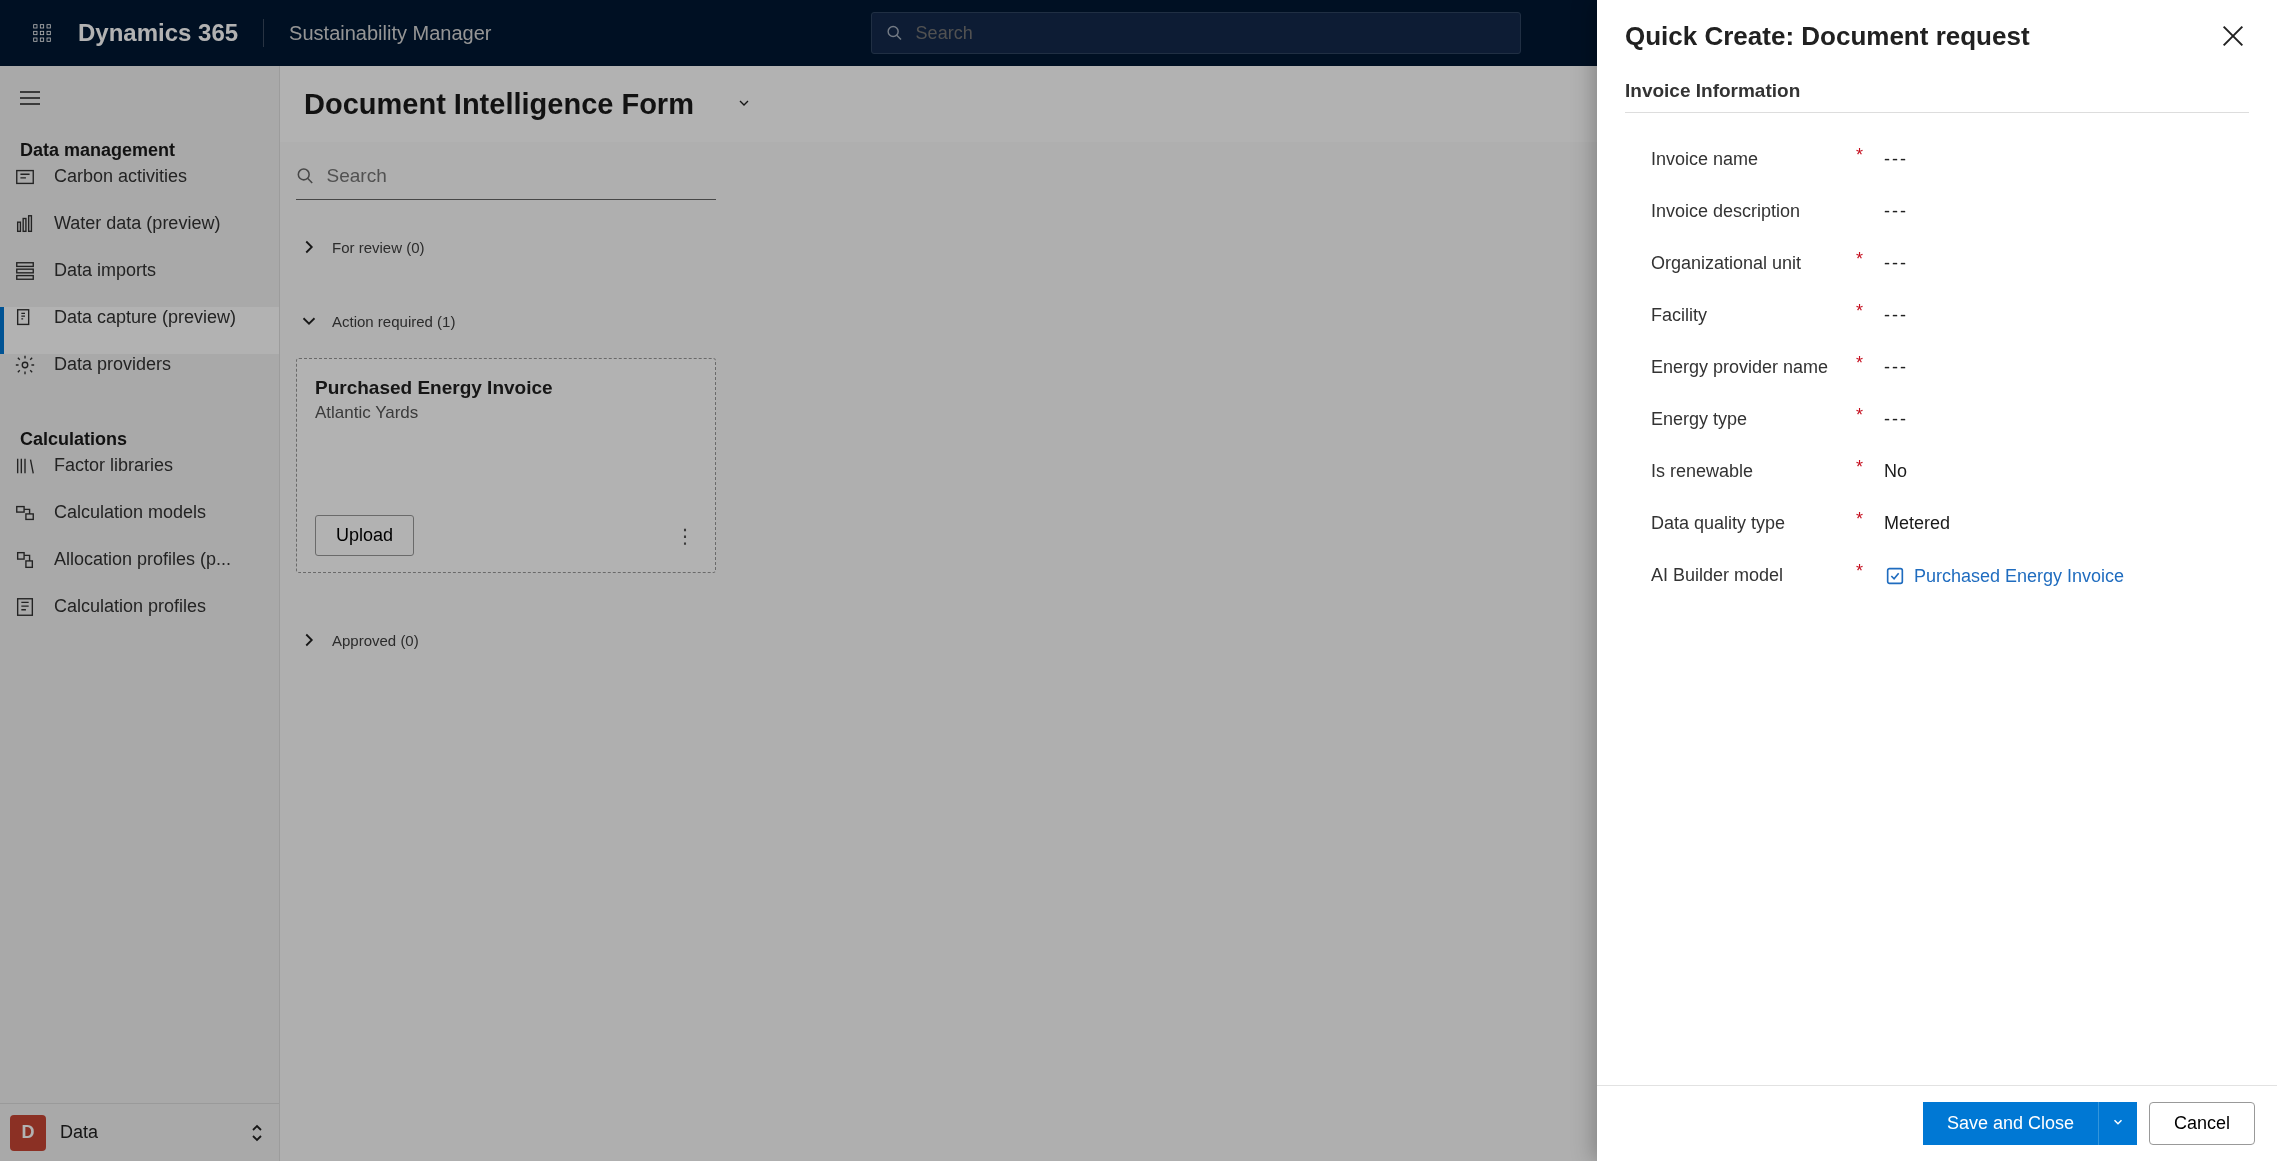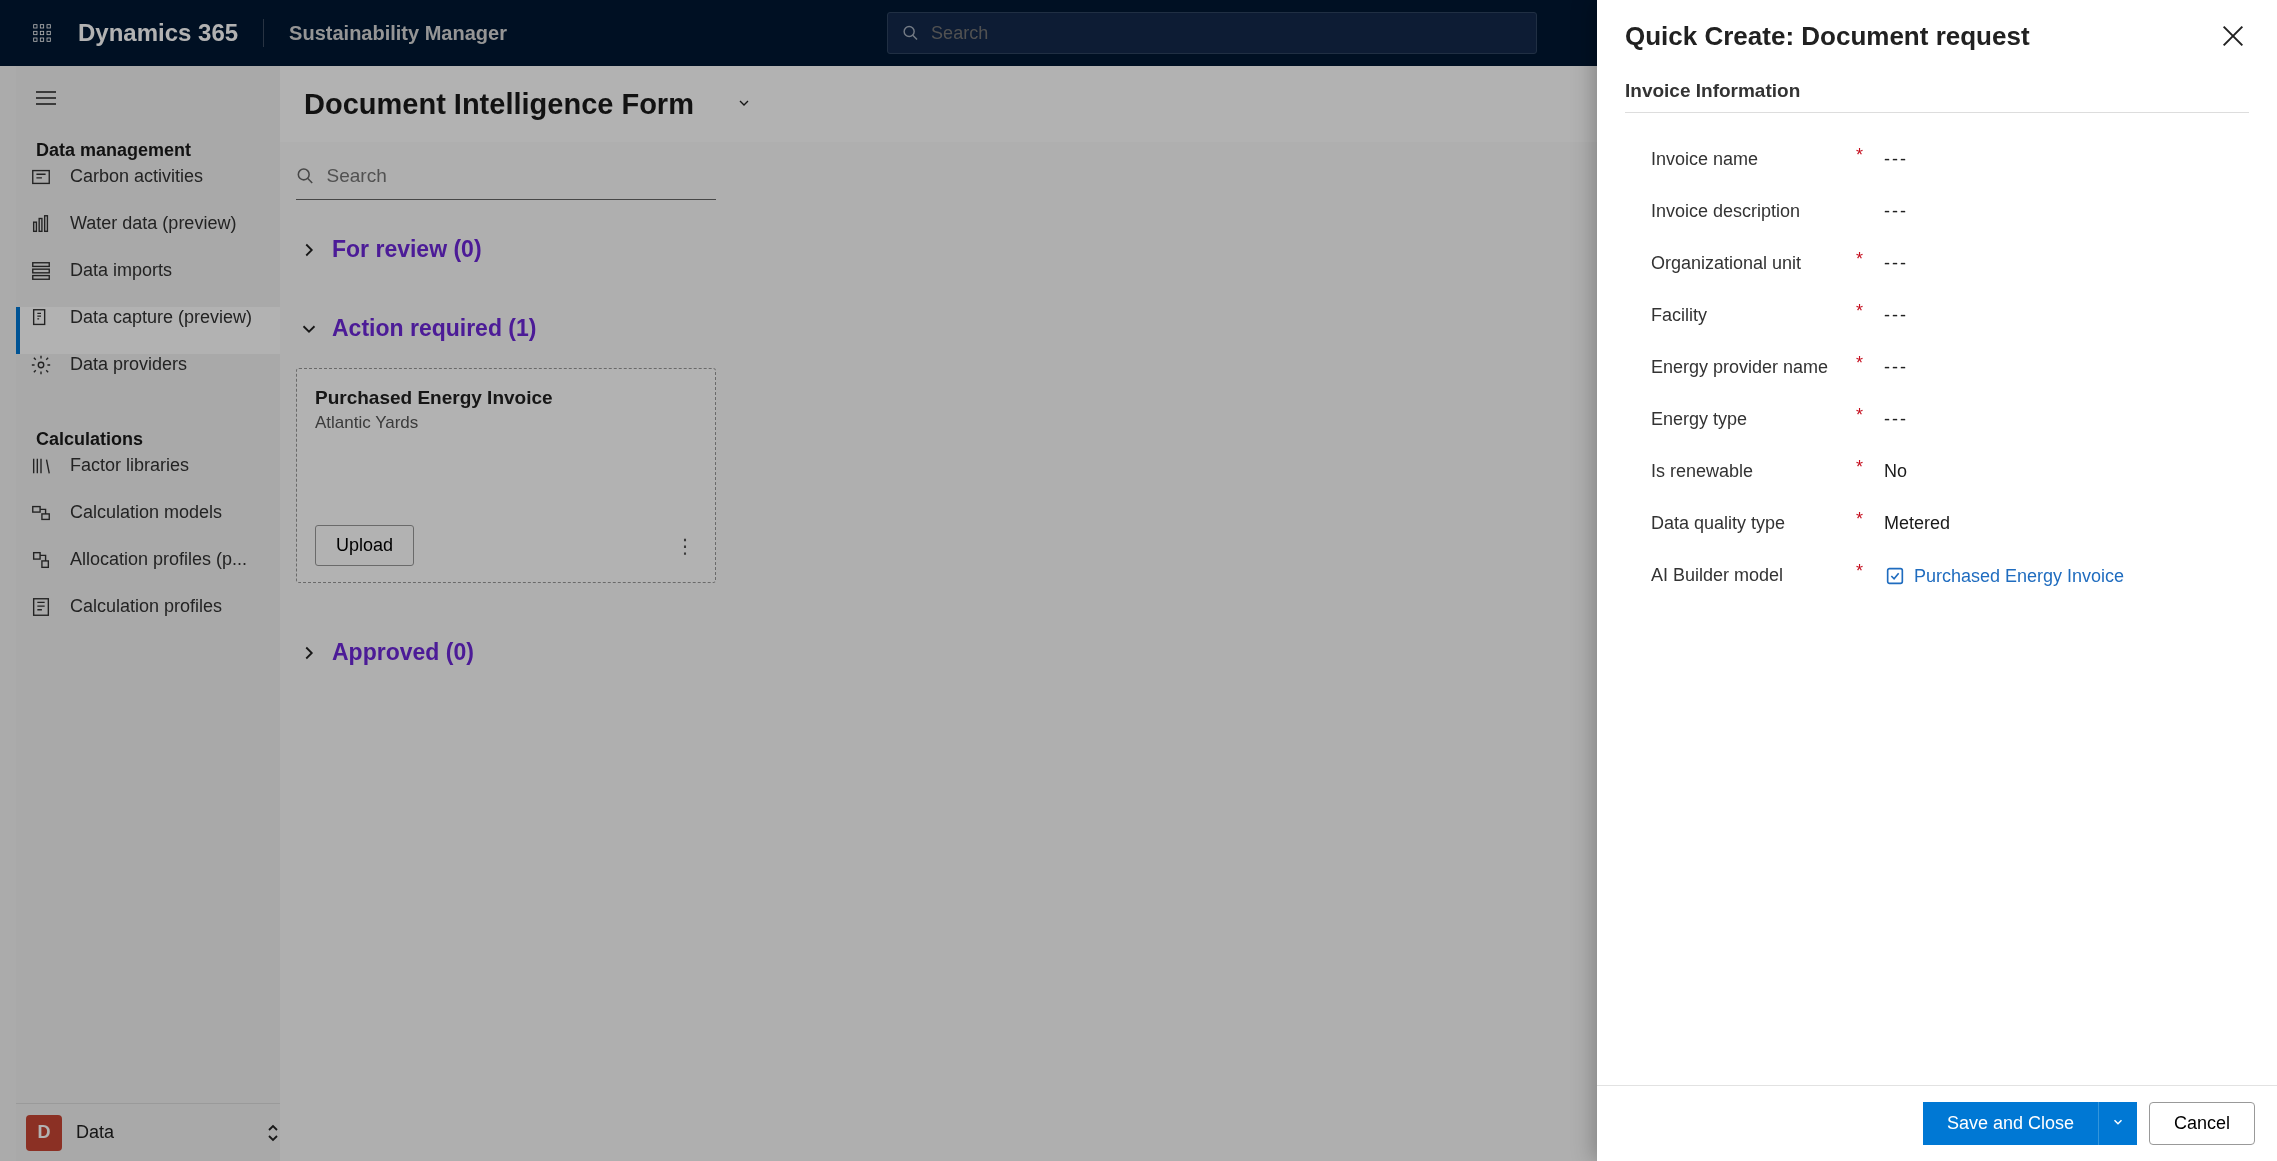--- a/index.html
+++ b/index.html
@@ -4,28 +4,28 @@
   <style>
     * { box-sizing: border-box; margin: 0; padding: 0; font-family: "Segoe UI", -apple-system, sans-serif; }
     body { width: 2277px; height: 1161px; overflow: hidden; background: #f5f5f5; font-size: 14px; color: #212121; position: relative; }
 
     
     .topbar { height: 66px; background: #001833; color: #fff; display: flex; align-items: center; padding: 0 26px; }
     .waffle { width: 32px; height: 32px; display: flex; align-items: center; justify-content: center; cursor: pointer; }
     .waffle svg { width: 20px; height: 20px; }
     .brand { font-size: 24px; font-weight: 600; margin-left: 20px; color: #fff; }
     .divider-v { height: 28px; border-left: 1px solid #3a4a5f; margin: 0 25px; }
-    .app-name { font-size: 20px; color: #d6d6d6; font-weight: 700; }
+    .app-name { font-size: 20px; color: #d6d6d6; font-weight: 400; }
     .search-wrap { margin-left: 380px; }
     .search-box { width: 650px; height: 42px; background: #13294b; border: 1px solid #2f4460; border-radius: 3px; display: flex; align-items: center; padding: 0 14px; color: #a6b0bf; }
     .search-box svg { width: 18px; height: 18px; margin-right: 12px; }
     .search-box input { background: transparent; border: none; outline: none; color: #d6d6d6; font-size: 18px; width: 100%; }
 
     
-    .sidebar { position: absolute; top: 66px; left: 16px; bottom: 0; width: 280px; background: #f2f2f2; border-right: 1px solid #e0e0e0; display: flex; flex-direction: column; }
+    .sidebar { position: absolute; top: 66px; left: 0; bottom: 0; width: 280px; background: #f2f2f2; border-right: 1px solid #e0e0e0; display: flex; flex-direction: column; }
     .hamburger { width: 44px; height: 44px; display: flex; align-items: center; justify-content: center; margin: 10px 8px; cursor: pointer; }
     .hamburger div { width: 20px; height: 2px; background: #555; position: relative; }
     .hamburger div::before, .hamburger div::after { content: ''; position: absolute; width: 20px; height: 2px; background: #555; left: 0; }
     .hamburger div::before { top: -6px; }
     .hamburger div::after { top: 6px; }
     .nav-section { padding: 10px 0 5px 20px; font-size: 18px; font-weight: 600; color: #1a1a1a; }
     .nav-item { display: flex; height: 47px; padding: 0 14px; cursor: pointer; font-size: 18px; color: #333; gap: 18px; }
     .nav-item.active { background: #fff; position: relative; }
     .nav-item.active::before { content: ''; position: absolute; left: 0; top: 0; bottom: 0; width: 4px; background: #0078d4; }
     .nav-icon { width: 22px; height: 22px; display: flex; align-items: center; justify-content: center; flex-shrink: 0; }
@@ -42,21 +42,21 @@
     .page-title { font-size: 29px; font-weight: 600; color: #1a1a1a; }
     .title-chevron { margin-left: 10px; cursor: pointer; }
 
     .content { padding: 0 0 0 0; height: calc(100% - 76px); overflow: auto; background: #fbfbfb; }
     .inner-search { margin: 12px 0 12px 16px; width: 420px; border-bottom: 1px solid #666; display: flex; align-items: center; height: 46px; padding-bottom: 2px; }
     .inner-search svg { width: 20px; height: 20px; margin-right: 12px; color: #666; }
     .inner-search input { border: none; outline: none; font-size: 19px; color: #333; width: 100%; background: transparent; }
 
     .section { margin-top: 20px; }
     .section-head { display: flex; align-items: center; gap: 12px; padding: 16px 18px; cursor: pointer; }
-    .section-title { font-size: 23px; font-weight: 700; color: #6d28d9; }
+    .section-title { font-size: 15px; font-weight: 400; color: #404040; }
     .chev-icon { width: 22px; height: 22px; display: flex; align-items: center; justify-content: center; }
 
     .card { width: 420px; margin: 10px 0 0 16px; border: 1px dashed #999; border-radius: 3px; background: #fff; padding: 18px 18px 16px 18px; display: flex; flex-direction: column; min-height: 215px; }
     .card-title { font-size: 19px; font-weight: 600; color: #222; }
     .card-sub { font-size: 17px; color: #555; margin-top: 4px; }
     .card-actions { margin-top: auto; display: flex; align-items: center; justify-content: space-between; }
     .upload-btn { border: 1px solid #999; background: #fff; padding: 9px 20px; font-size: 18px; cursor: pointer; border-radius: 3px; }
     .kebab { width: 24px; height: 32px; display: flex; align-items: center; justify-content: center; cursor: pointer; font-size: 20px; color: #555; letter-spacing: 0; }
 
     

